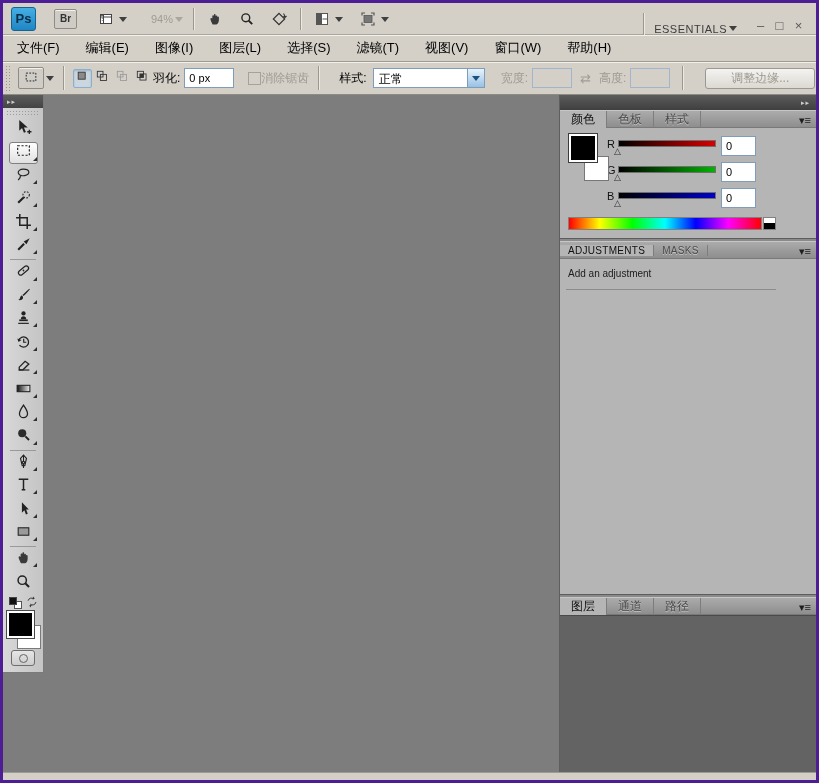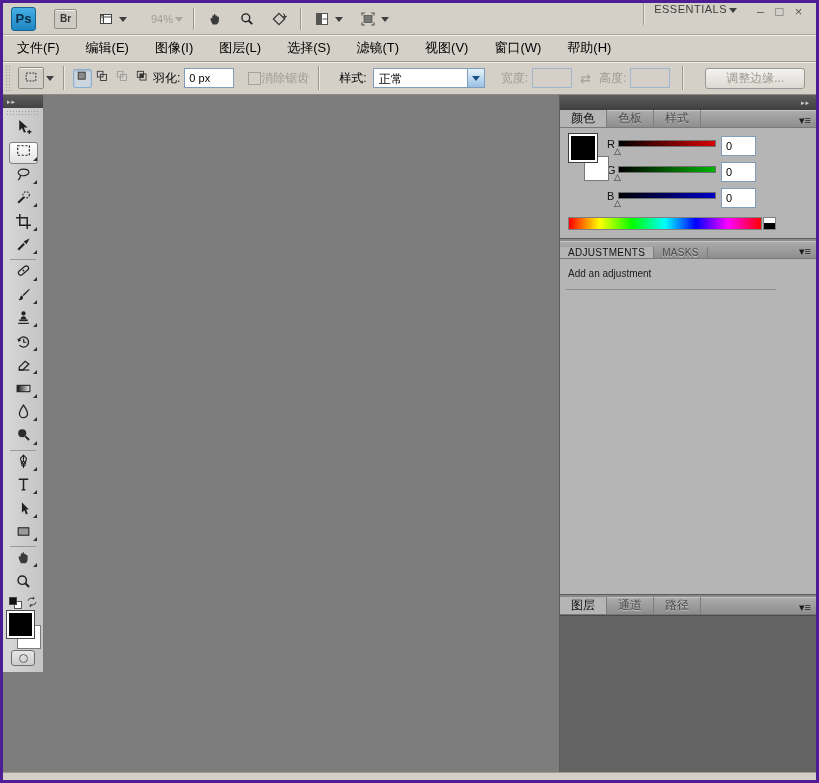--- a/index.html
+++ b/index.html
@@ -40,21 +40,21 @@
     display:flex; align-items:center; justify-content:center;
   }
   .ab-icon { width:22px; height:22px; display:flex; align-items:center; justify-content:center; }
   .caret { width:0; height:0; border:4px solid transparent; border-top:5px solid #3f3f3f; margin:5px 0 0 2px; }
   .caret.dim { border-top-color:#a9a69e; }
   .zoom-level { color:#9f9c93; font-size:11px; margin-left:24px; }
   .ab-sep { width:1px; height:22px; background:#9b978f; box-shadow:1px 0 0 #ece9e3; margin:0 10px; }
   .workspace-switcher { font-size:11px; color:#3c3c3c; letter-spacing:0.5px; }
   .win-btns { display:flex; align-items:center; margin:0 8px 0 14px; }
   .win-btn { width:19px; height:18px; text-align:center; color:#5a5a5a; font-size:13px; line-height:18px; }
-  .ab-right { position:absolute; right:0; top:0; height:32px; display:flex; align-items:flex-start; } .ml10{margin-left:10px;} .ml14{margin-left:14px;} .ml18{margin-left:18px;}
+  .ab-right { position:absolute; right:0; top:0; height:32px; display:flex; align-items:flex-end; } .ml10{margin-left:10px;} .ml14{margin-left:14px;} .ml18{margin-left:18px;}
 
   
   .menu-bar {
     height:27px; flex:0 0 27px;
     display:flex; align-items:center;
     padding-left:14px; gap:26px;
     font-size:13px; color:#000;
     border-bottom:1px solid #9d9a92;
     box-shadow:inset 0 1px 0 #f2f0eb;
   }
@@ -105,21 +105,21 @@
     background:linear-gradient(#e7f3fc,#98c1e4);
     display:flex; align-items:center; justify-content:center;
   }
   .combo-arrow .caret { border-top-color:#1c4f82; margin:5px 0 0 0; }
   .dim-field {
     width:40px; height:20px; margin-left:4px;
     border:1px solid #9fb6ce; background:#d4d0c8;
   }
   .swap-dims { margin-left:8px; color:#a09d94; font-size:13px; }
   .refine-btn {
-    width:100px; height:21px; margin-left:10px;
+    width:110px; height:21px; margin-left:10px;
     border:1px solid #989992; border-radius:3px;
     background:linear-gradient(#f4f3f0,#dcd9d2);
     color:#9b988e; font-size:12px;
     display:flex; align-items:center; justify-content:center;
   }
 
   
   .workspace { flex:1; position:relative; background:#7d7d7d; overflow:hidden; }
   .canvas-area { position:absolute; left:41px; top:0; right:257px; bottom:0; background:#7d7d7d; }
 
@@ -170,21 +170,21 @@
   }
   .dock-header {
     height:15px; flex:0 0 15px;
     background:linear-gradient(#5c5c5c,#3f3f3f);
     color:#ccc; font-size:7px; line-height:15px; text-align:right;
     padding-right:6px; letter-spacing:1px;
   }
   .tab-bar {
     height:18px; flex:0 0 18px; position:relative;
     background:linear-gradient(#ababab,#8e8e8e);
-    display:flex; align-items:flex-end;
+    display:flex; align-items:center;
     border-top:1px solid #c6c6c6; border-bottom:1px solid #797979;
   }
   .tab {
     padding:0 11px; font-size:12px; color:#4a4a4a;
     display:flex; align-items:center;
     border-right:1px solid #7d7d7d;
     text-shadow:0 1px 0 #c4c4c4;
   }
   .tab.small { font-size:10px; padding:0 8px; letter-spacing:0.3px; }
   .tab.active { background:#b5b5b5; color:#101010; text-shadow:none; }

